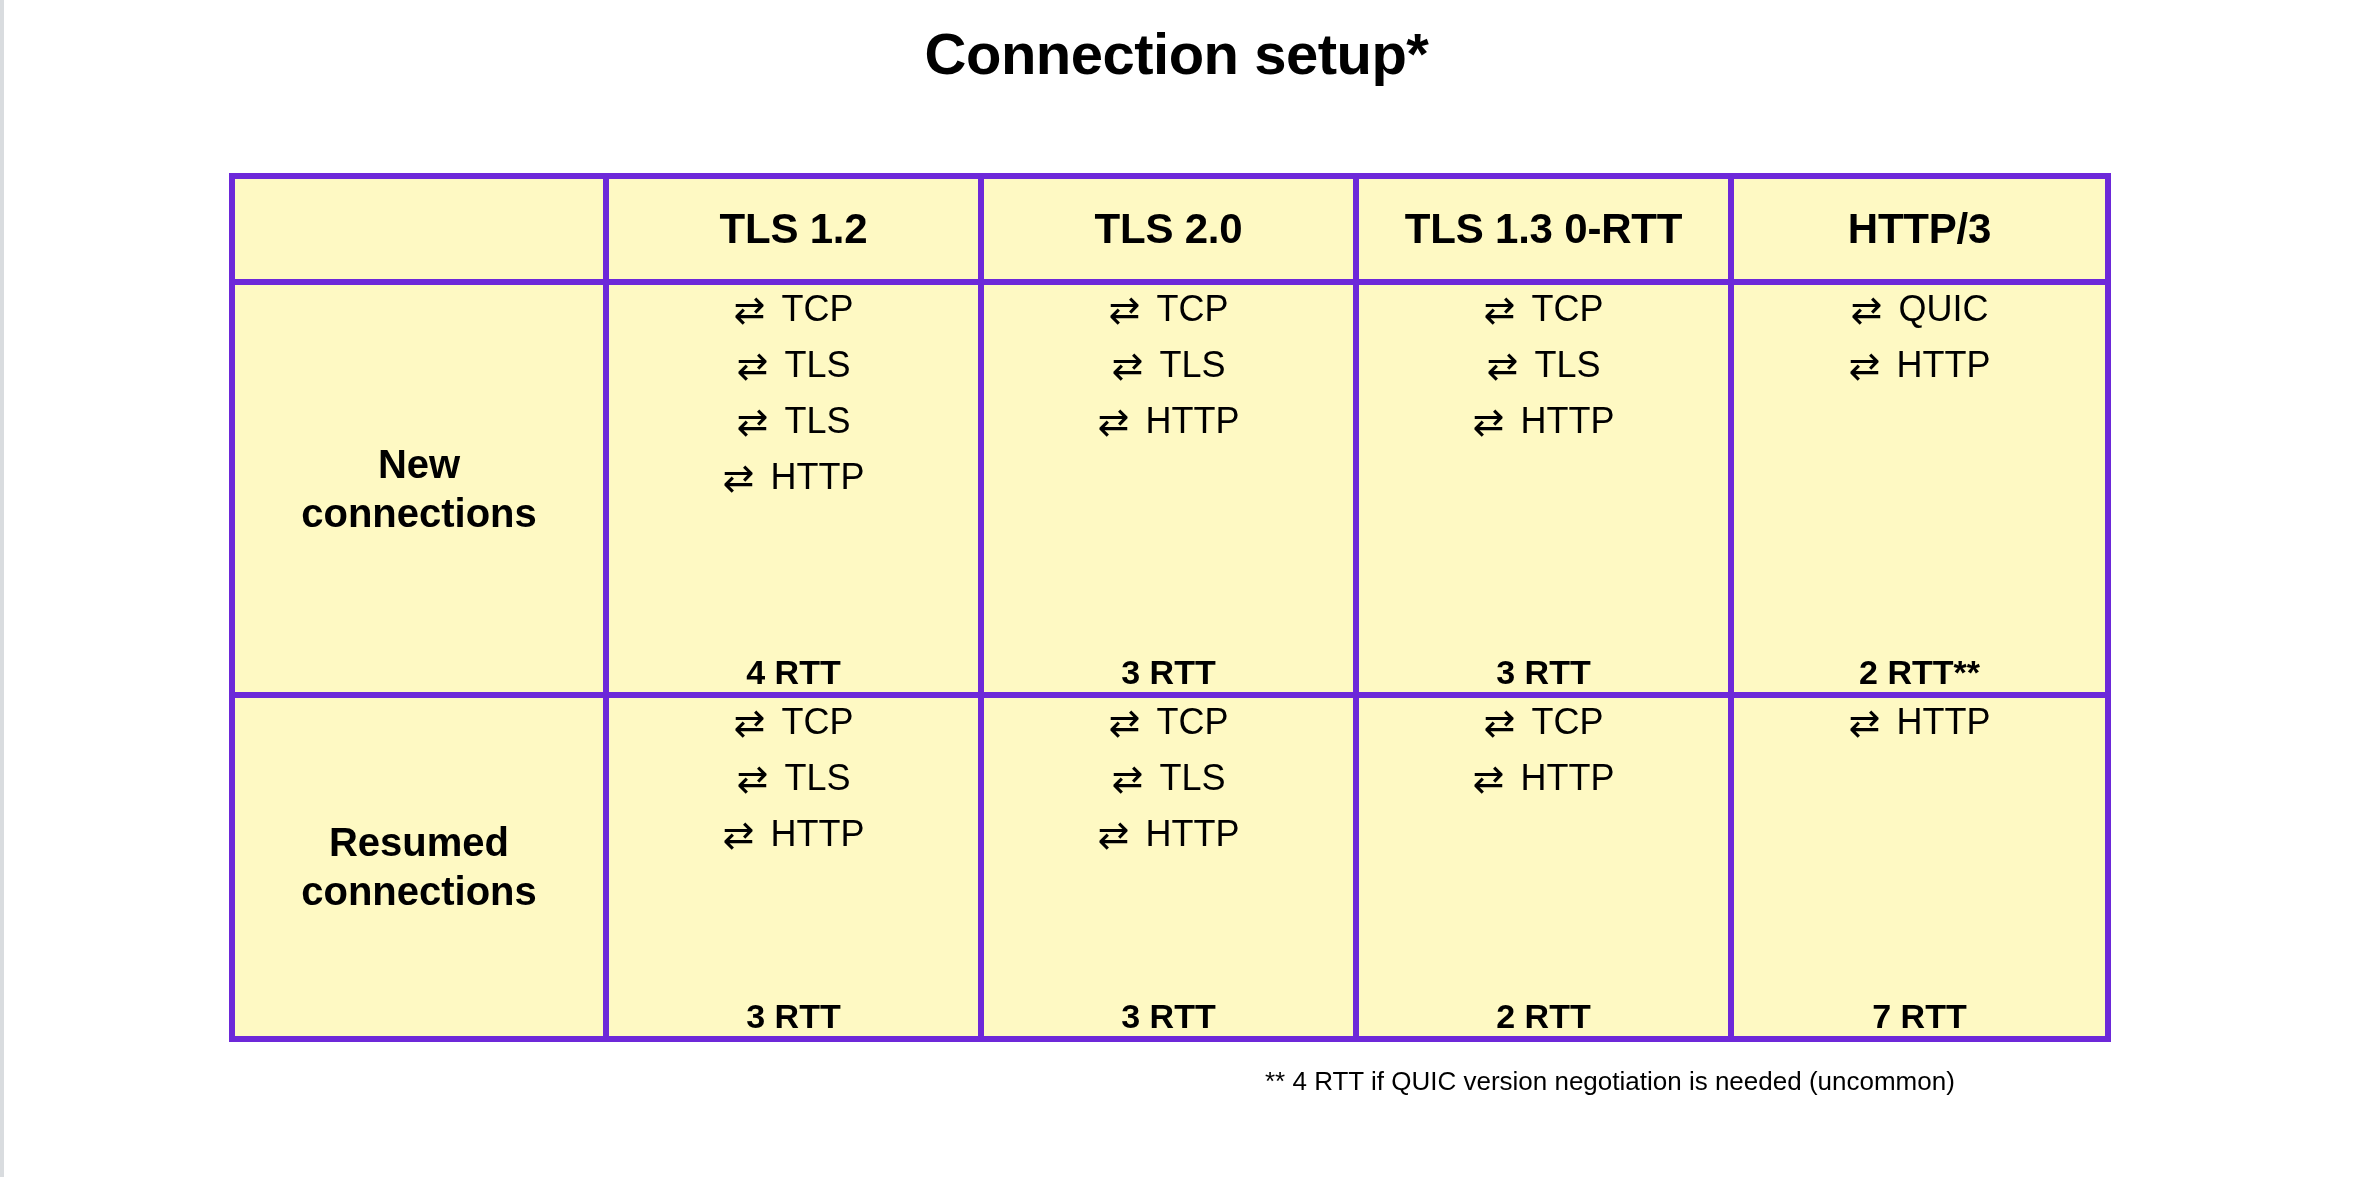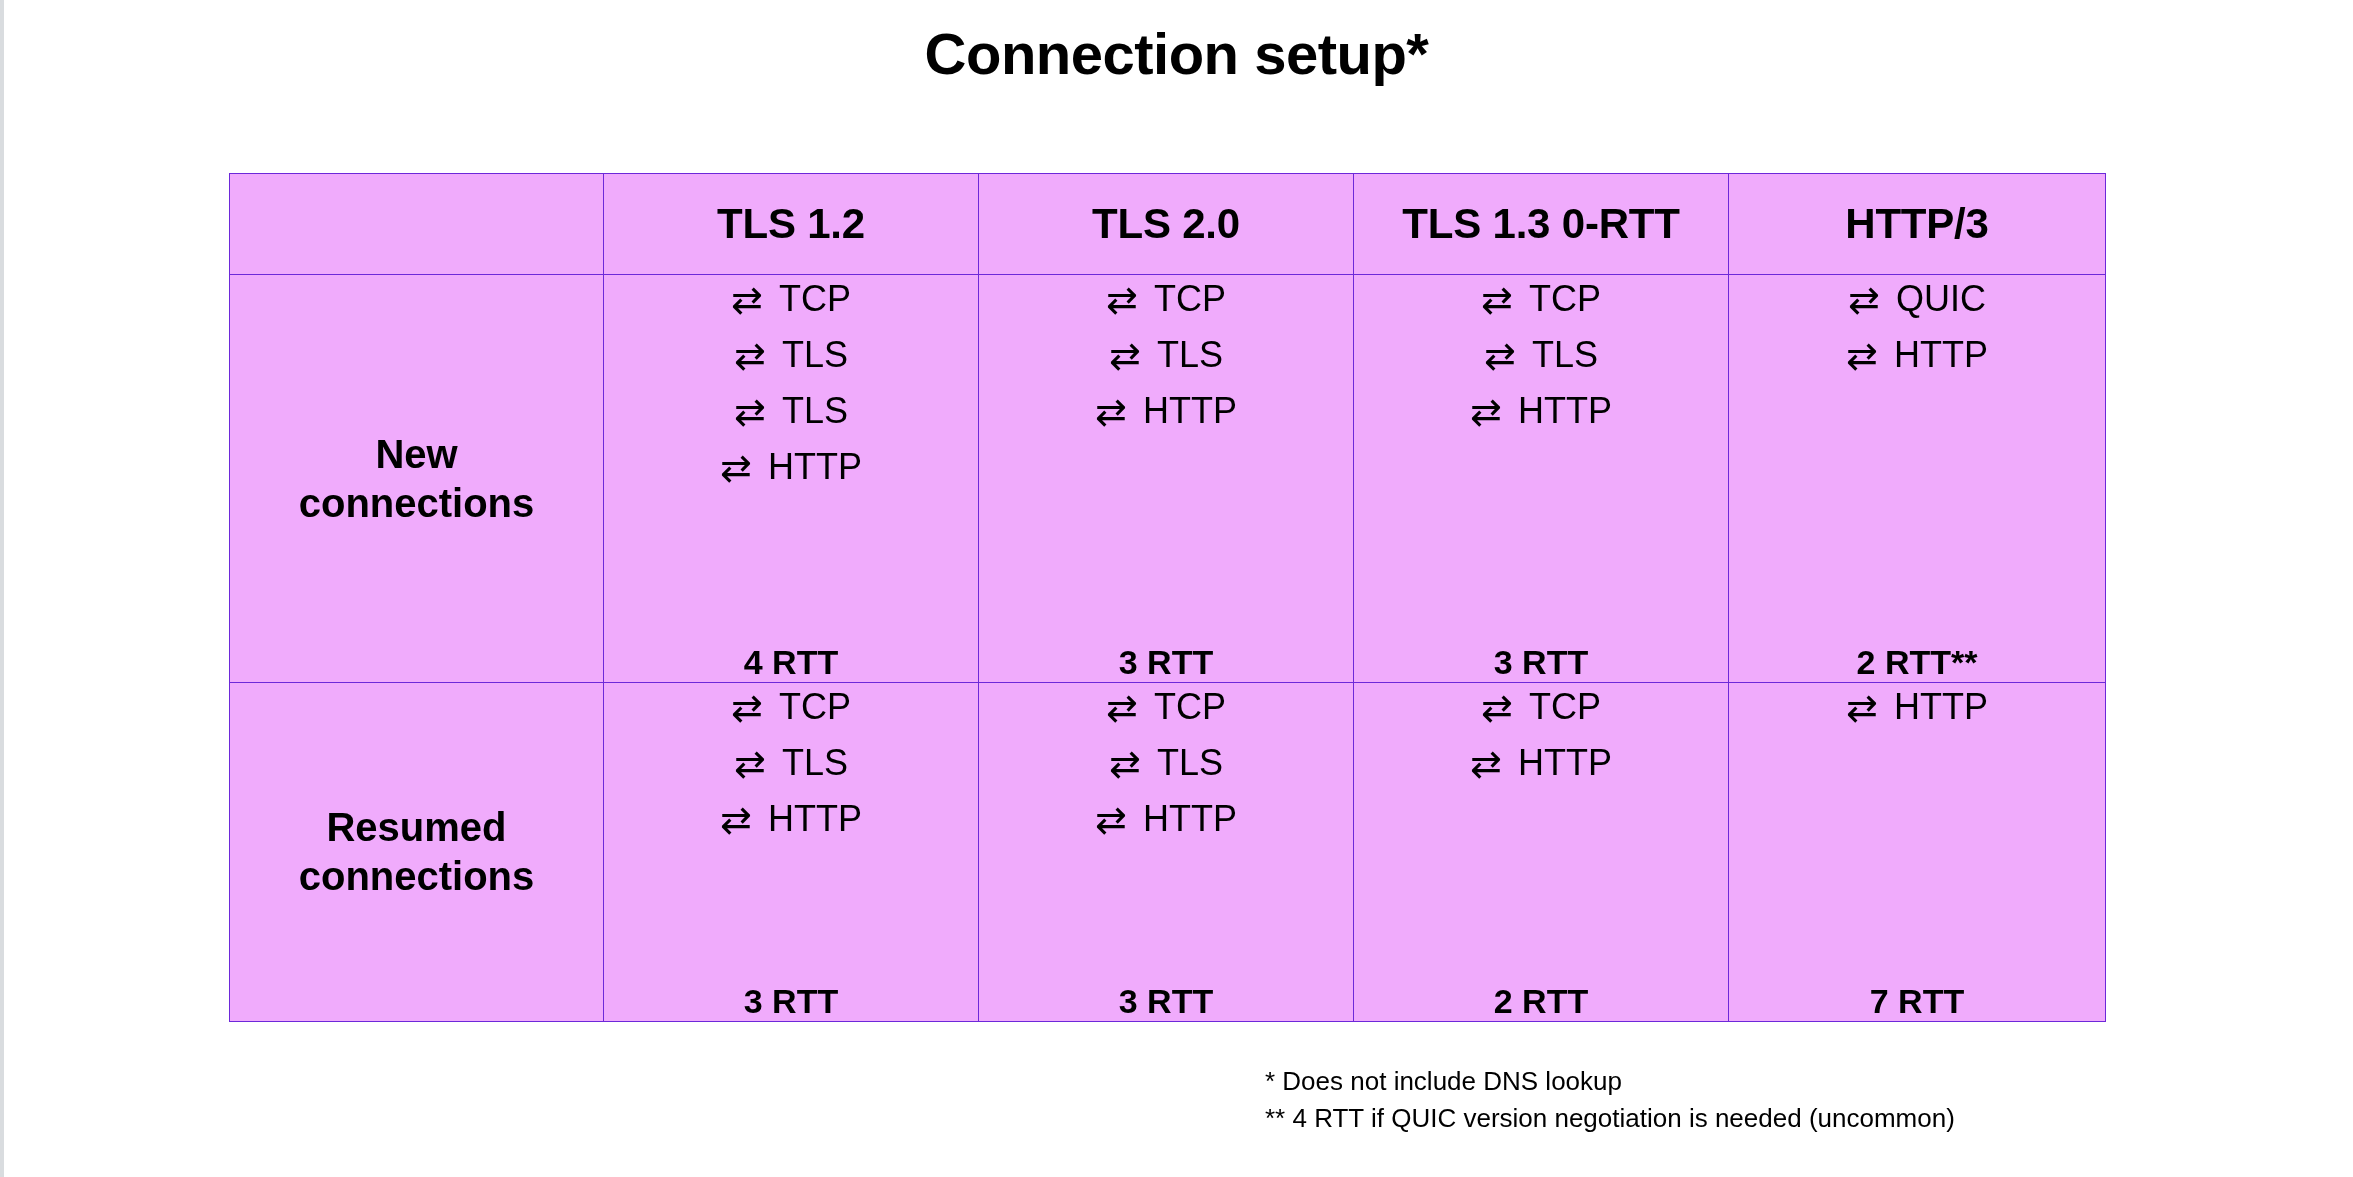--- a/index.html
+++ b/index.html
@@ -50,24 +50,24 @@
   .setup-table {
     position: absolute;
     left: 229px;
     top: 173px;
     width: 1876px;
     border-collapse: collapse;
     table-layout: fixed;
   }
   .setup-table td,
   .setup-table th {
-    border: 1px solid #6d28d9;
+    border: 6px solid #6d28d9;
     padding: 0;
     vertical-align: middle;
-    background: #f0abfc;
+    background: #fef9c3;
   }
 
   col.c-label { width: 374px; }
   col.c-data  { width: 375px; }
   col.c-data-last { width: 377px; }
 
   
   .head-cell {
     height: 100px;
     text-align: center;
@@ -279,17 +279,16 @@
             <div class="spacer"></div>
             <div class="rtt">7 RTT</div>
           </div>
         </td>
       </tr>
 
     </tbody>
   </table>
 
   <div class="footnotes">
-    <span class="footnote">* Does not include DNS lookup</span>
     <span class="footnote">** 4 RTT if QUIC version negotiation is needed (uncommon)</span>
   </div>
 
 </div>
 
 </body></html>

